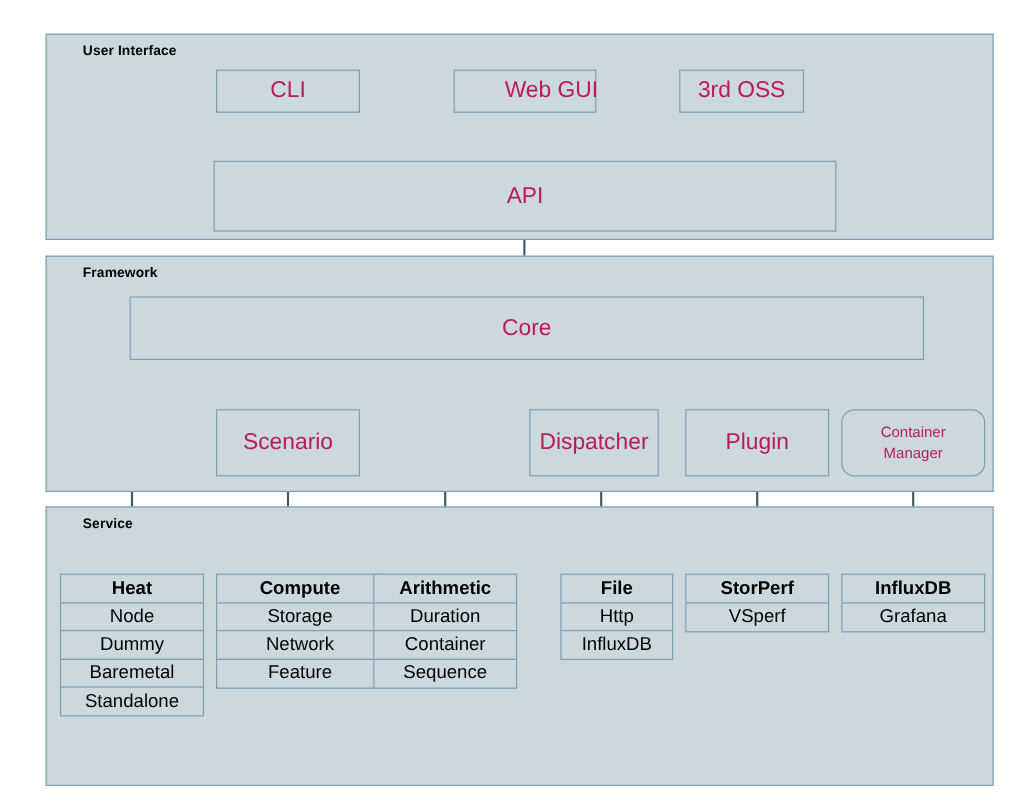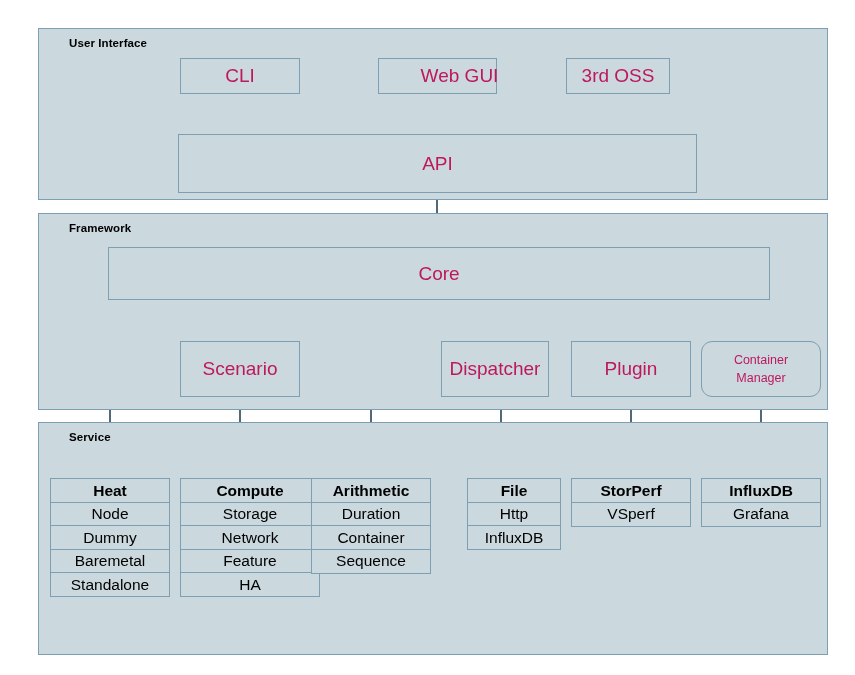--- a/index.html
+++ b/index.html
@@ -176,21 +176,20 @@
     <div class="stack-item">Dummy</div>
     <div class="stack-item">Baremetal</div>
     <div class="stack-item">Standalone</div>
   </div>
 
   <div class="stack" style="left:180px; top:478px; width:140px;">
     <div class="stack-item">Compute</div>
     <div class="stack-item">Storage</div>
     <div class="stack-item">Network</div>
     <div class="stack-item">Feature</div>
-    <div class="stack-item">HA</div>
   </div>
 
   <div class="stack" style="left:311px; top:478px; width:120px;">
     <div class="stack-item">Arithmetic</div>
     <div class="stack-item">Duration</div>
     <div class="stack-item">Container</div>
     <div class="stack-item">Sequence</div>
   </div>
 
   <div class="stack" style="left:441px; top:478px; width:120px;padding-left:26px;">

